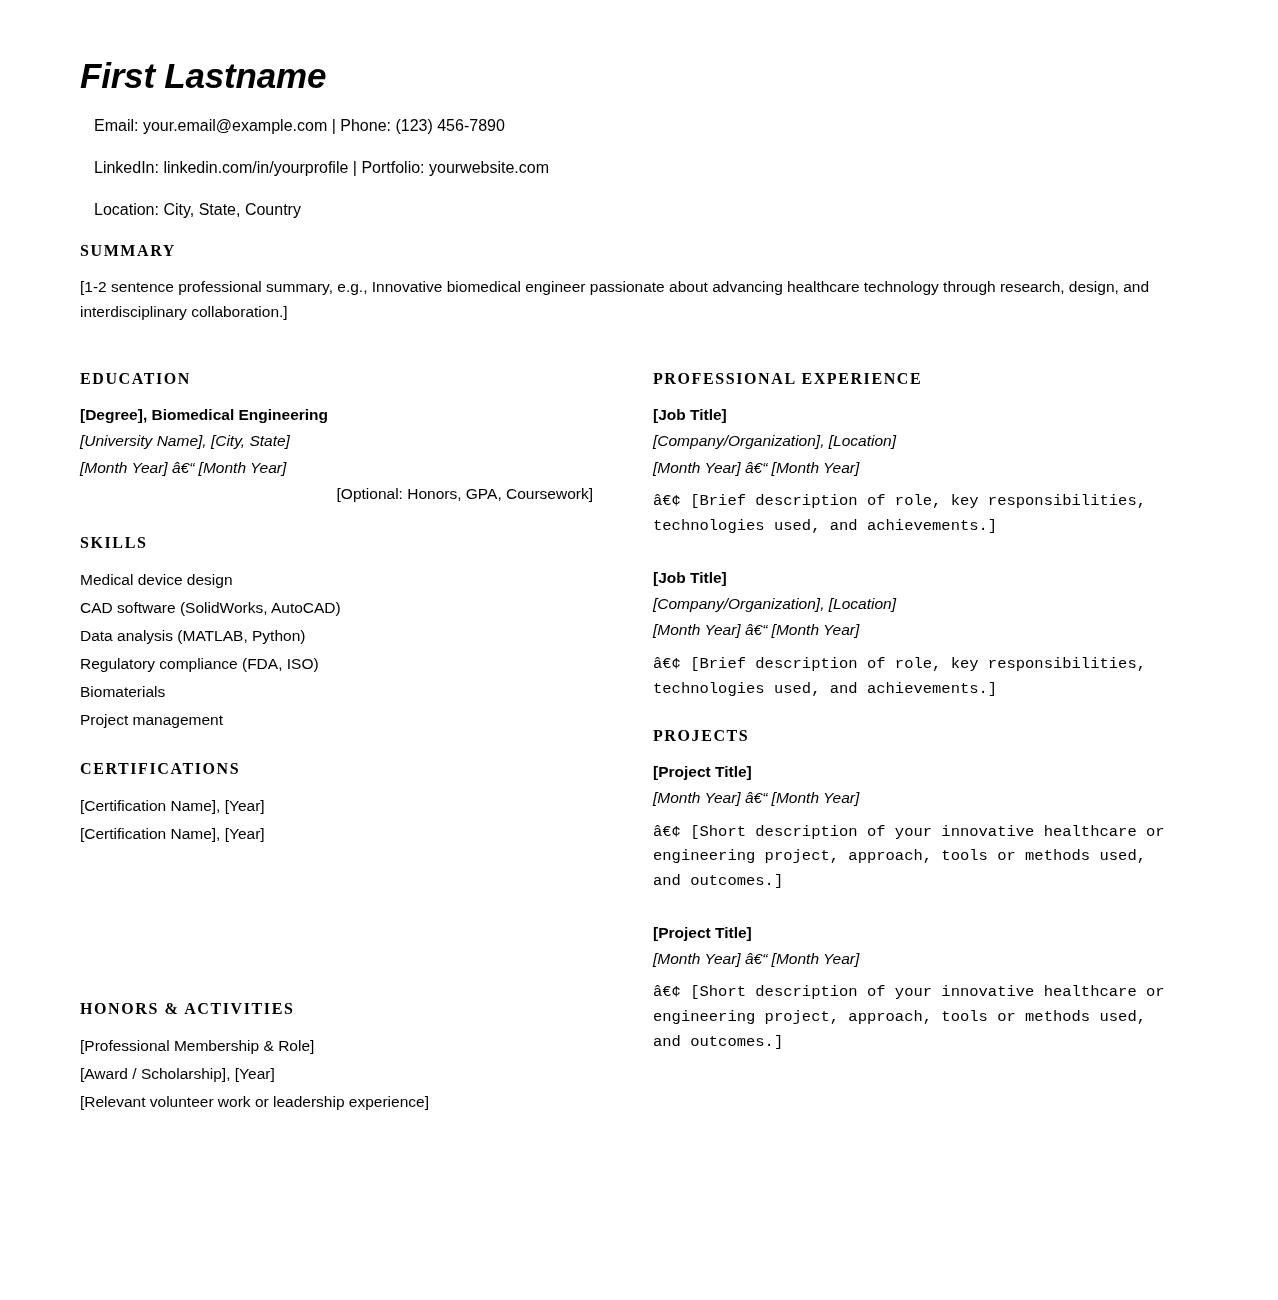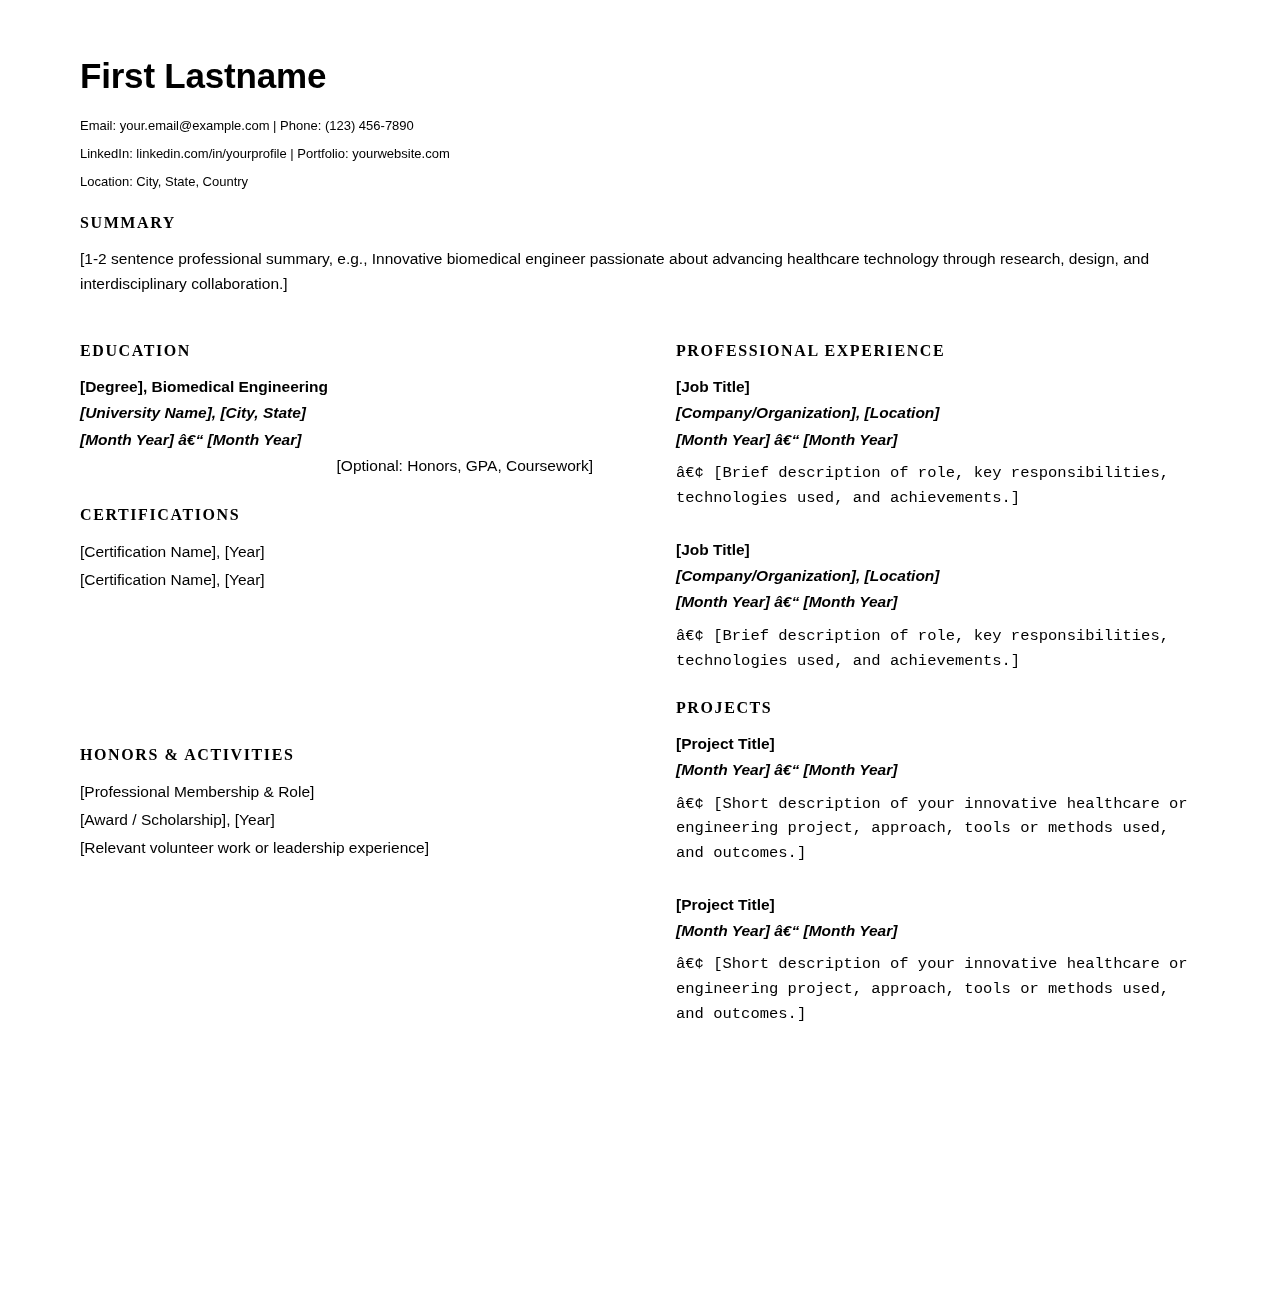--- a/index.html
+++ b/index.html
@@ -27,30 +27,31 @@
   }
 
   
   .name {
     font-size: 35px;
     font-weight: bold;
     line-height: 1.15;
     letter-spacing: -0.2px;
     margin: 0 0 16px 0;
     color: #000;
+    font-style: italic;
   }
   .tagline {
     font-size: 15.5px;
     line-height: 1.5;
     margin: 0 0 32px 0;
   }
   .contact-line {
-    font-size: 13px;
+    font-size: 16px;
     line-height: 28px;
-    margin: 0;
+    margin: 14px;
   }
 
   
   .section-heading {
     font-size: 16px;
     font-weight: bold;
     letter-spacing: 1.6px;
     margin: 18px 0 14px 0;
     color: #000;
     font-family: Liberation Serif, serif;
@@ -62,21 +63,20 @@
     line-height: 1.62;
     margin: 0;
     max-width: 1070px;
   }
 
   
   .columns {
     display: flex;
     align-items: flex-start;
     margin-top: 40px;
-    gap: 23px;
   }
   .col-left {
     width: 513px;
     flex: 0 0 513px;
     margin-right: 60px;
   }
   .col-right {
     width: 517px;
     flex: 0 0 517px;
   }
@@ -91,21 +91,20 @@
     font-size: 15.5px;
     font-weight: bold;
     line-height: 1.65;
     margin: 0;
   }
   .entry-sub {
     font-size: 15.5px;
     font-style: italic;
     line-height: 1.72;
     margin: 0;
-    font-weight: bold;
   }
   .entry-plain {
     font-size: 15.5px;
     line-height: 1.72;
     margin: 0;
     text-align: right;
   }
   .entry-desc {
     font-size: 15.5px;
     line-height: 1.6;
@@ -148,20 +147,31 @@
         <div class="block">
           <h2 class="section-heading tight-top">EDUCATION</h2>
           <div class="entry">
             <p class="entry-title">[Degree], Biomedical Engineering</p>
             <p class="entry-sub">[University Name], [City, State]</p>
             <p class="entry-sub">[Month Year] â€“ [Month Year]</p>
             <p class="entry-plain">[Optional: Honors, GPA, Coursework]</p>
           </div>
         </div>
 
+        <div class="block">
+          <h2 class="section-heading">SKILLS</h2>
+          <div>
+            <p class="list-line">Medical device design</p>
+            <p class="list-line">CAD software (SolidWorks, AutoCAD)</p>
+            <p class="list-line">Data analysis (MATLAB, Python)</p>
+            <p class="list-line">Regulatory compliance (FDA, ISO)</p>
+            <p class="list-line">Biomaterials</p>
+            <p class="list-line">Project management</p>
+          </div>
+        </div>
 
         <div class="block">
           <h2 class="section-heading">CERTIFICATIONS</h2>
           <div>
             <p class="list-line">[Certification Name], [Year]</p>
             <p class="list-line">[Certification Name], [Year]</p>
           </div>
         </div>
 
         <div class="spacer-honors"></div>

